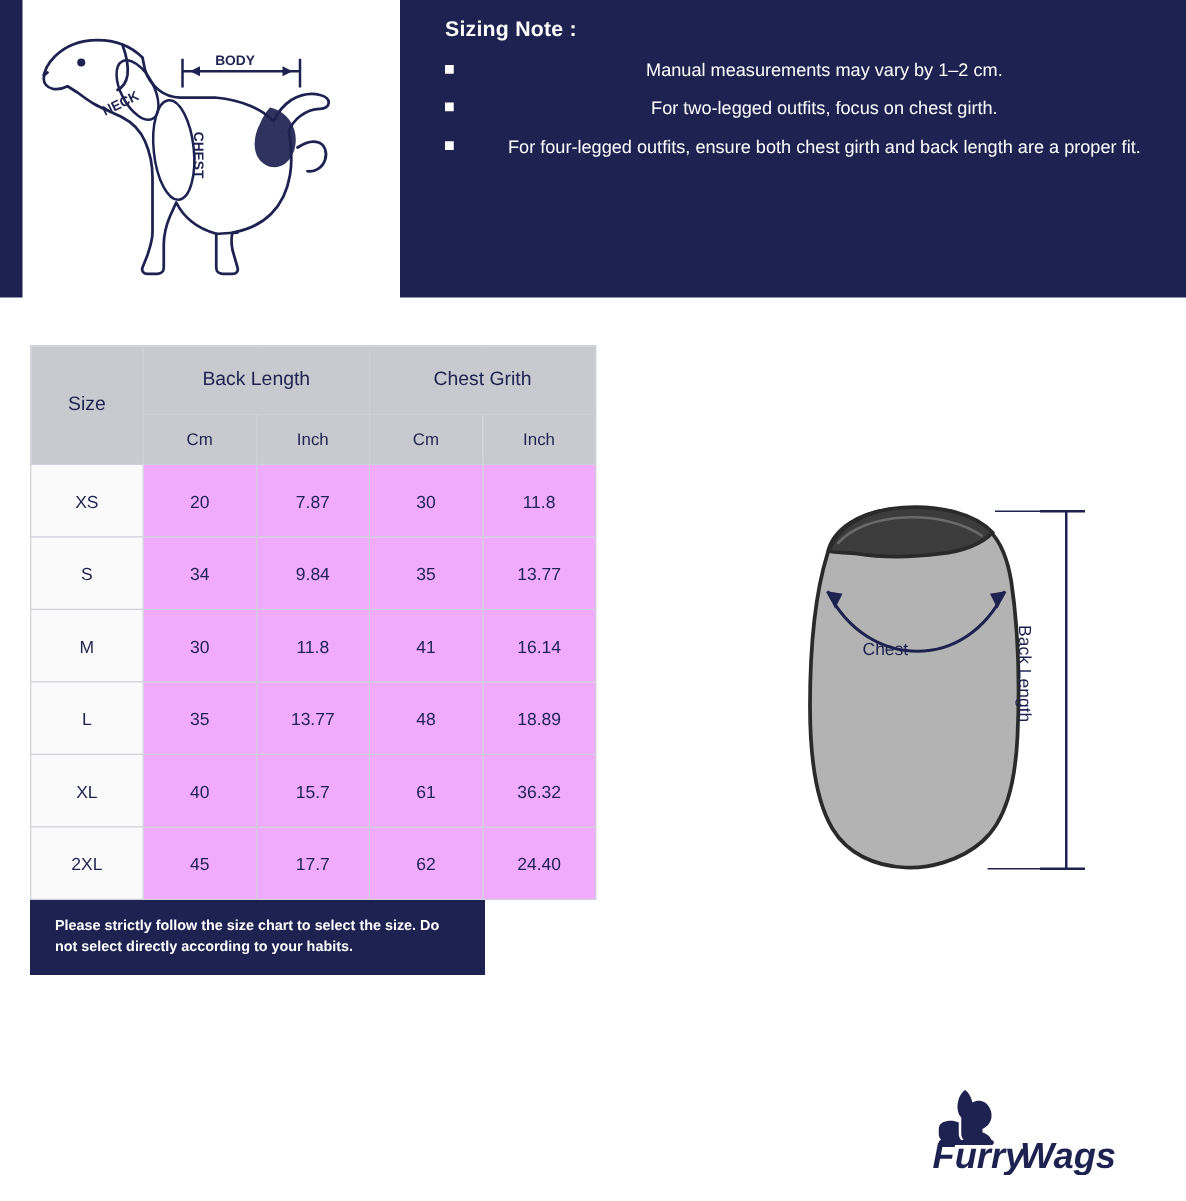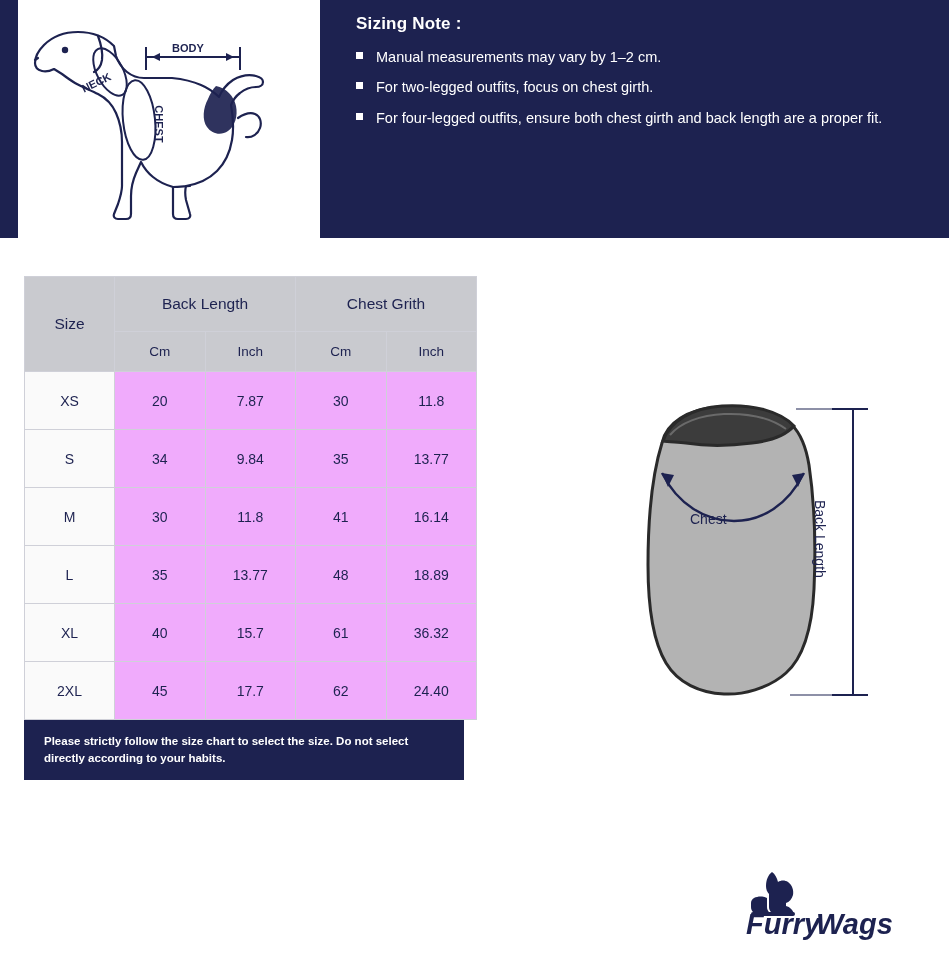--- a/index.html
+++ b/index.html
@@ -44,20 +44,21 @@
   .note-title {
     font-size: 17px;
     font-weight: bold;
     letter-spacing: .2px;
     margin: 0 0 12px 0;
   }
   .note-list {
     list-style: none;
     margin: 0;
     padding: 0;
+    text-align: center;
   }
   .note-list li {
     position: relative;
     padding-left: 20px;
     font-size: 14.5px;
     line-height: 1.55;
     margin-bottom: 8px;
   }
   .note-list li .bullet {
     position: absolute;
@@ -110,21 +111,21 @@
     font-size: 14px;
     background: #f0abfc;
   }
   .body-row td.sizecell {
     background: #fafafa;
   }
   .col-size { width: 90px; }
   .col-num { width: 90.5px; }
 
   .table-footer {
-    width: 440px;
+    width: 364px;
     box-sizing: border-box;
     background: #1d2250;
     color: #ffffff;
     font-size: 11.5px;
     font-weight: bold;
     line-height: 1.45;
     padding: 13px 16px 14px 20px;
   }
 
   

